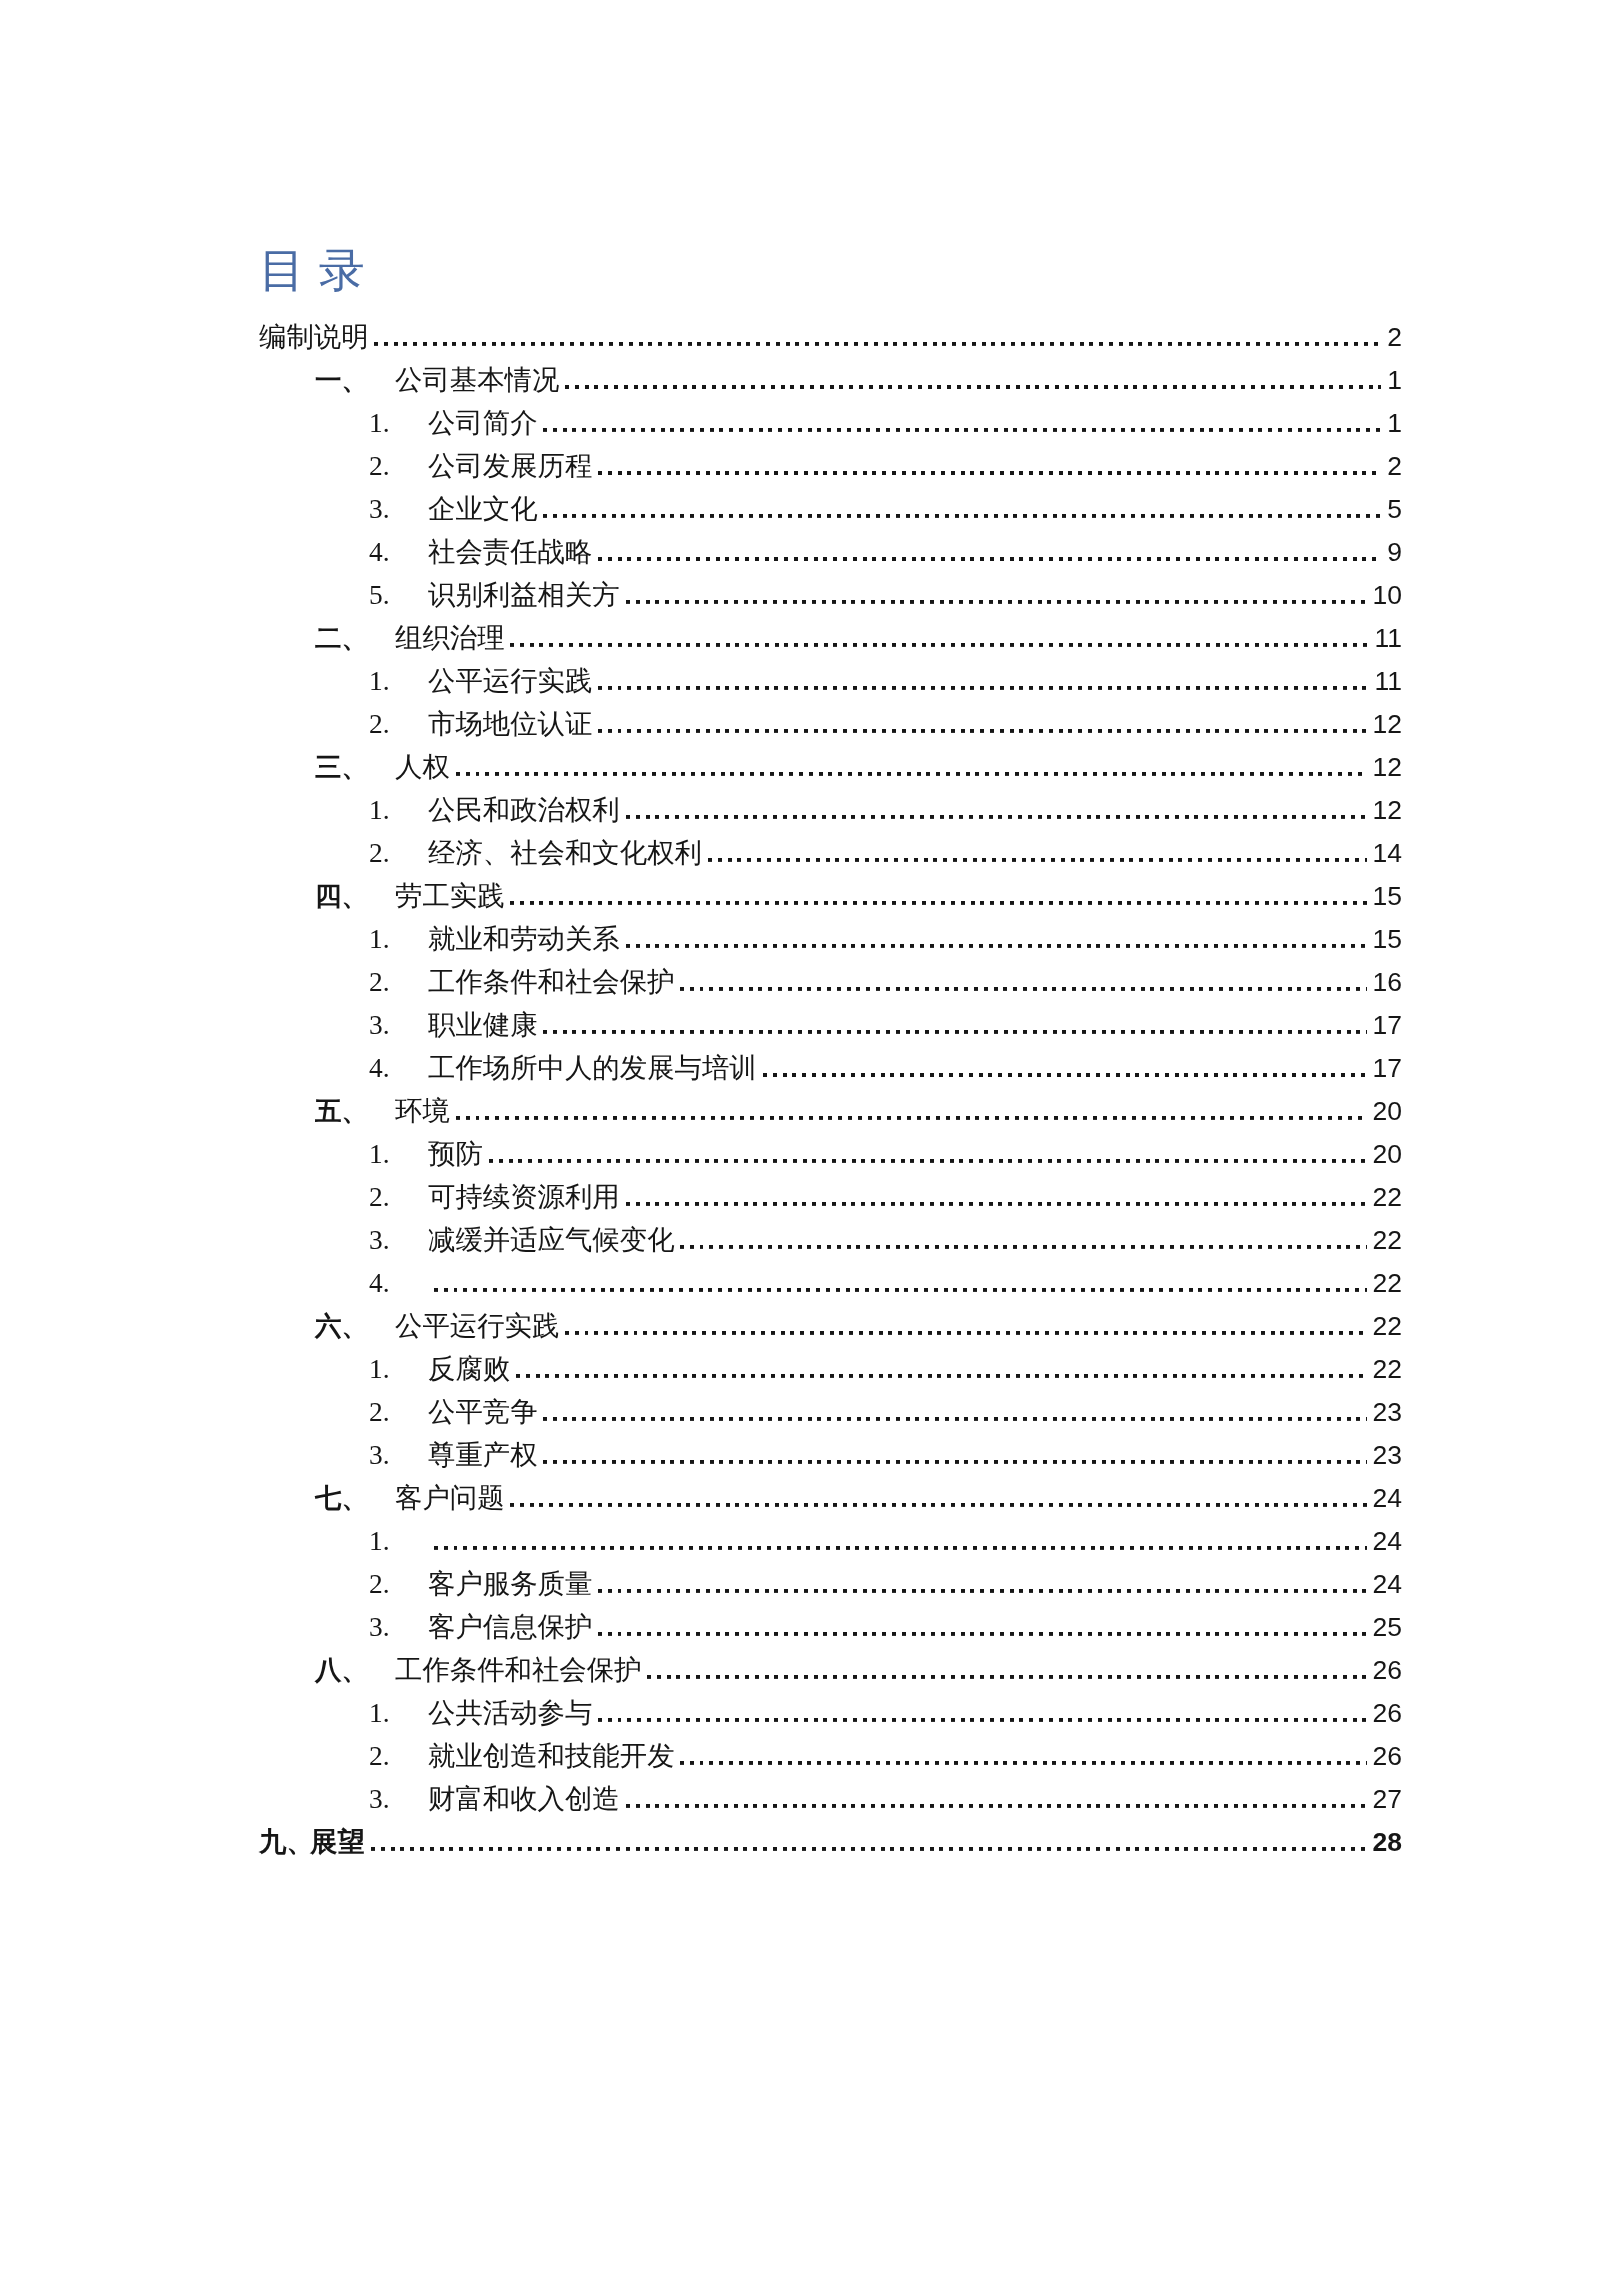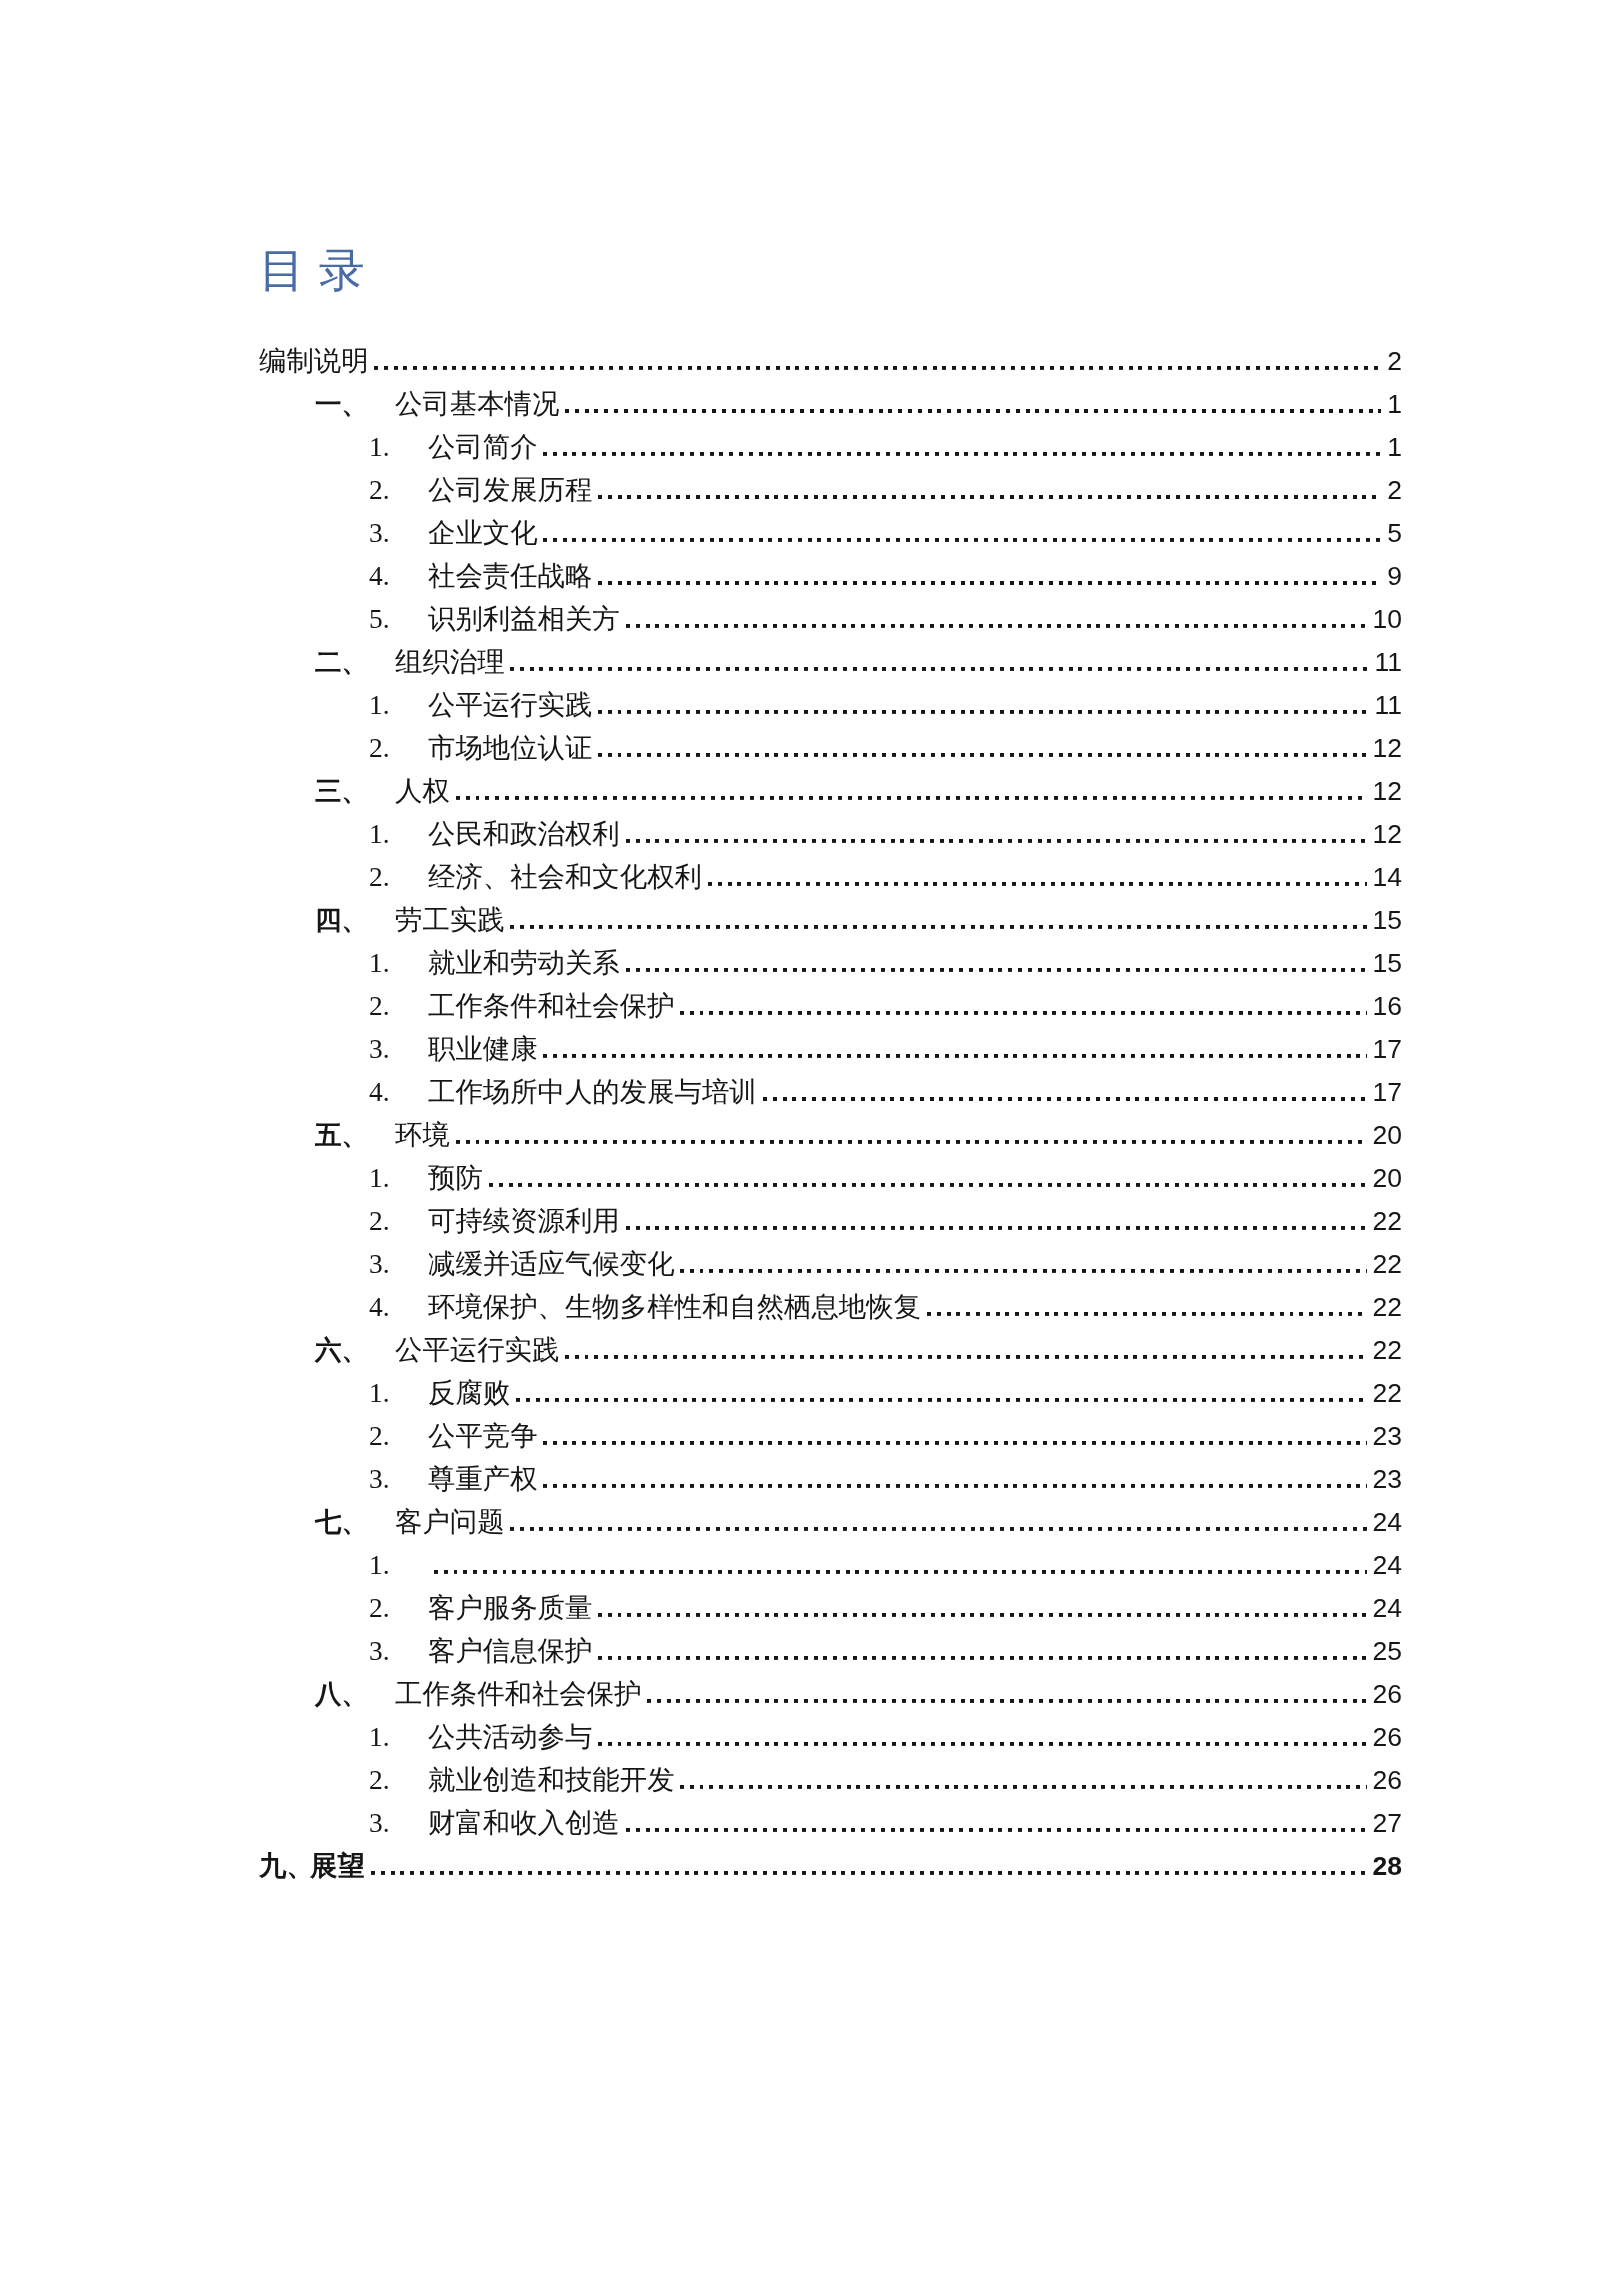--- a/index.html
+++ b/index.html
@@ -28,21 +28,21 @@
   }
   .doc-title {
     font-size: 46px;
     line-height: 71px;
     height: 71px;
     letter-spacing: 13.7px;
     color: #4a6ca5;
     font-weight: 400;
   }
   .toc-list {
-    margin-top: 34px;
+    margin-top: 10px;
   }
   .row {
     display: flex;
     align-items: baseline;
     height: 43px;
     line-height: 43px;
     font-size: 27.4px;
     white-space: nowrap;
   }
   .row .marker {
@@ -208,21 +208,20 @@
           <span class="page">22</span>
         </div>
         <div class="row lvl2">
           <span class="marker">3.</span>
           <span class="label">减缓并适应气候变化</span>
           <span class="dots"></span>
           <span class="page">22</span>
         </div>
         <div class="row lvl2">
           <span class="marker">4.</span>
-          <span class="label">环境保护、生物多样性和自然栖息地恢复</span>
           <span class="dots"></span>
           <span class="page">22</span>
         </div>
         <div class="row lvl1">
           <span class="marker">六、</span>
           <span class="label">公平运行实践</span>
           <span class="dots"></span>
           <span class="page">22</span>
         </div>
         <div class="row lvl2">

